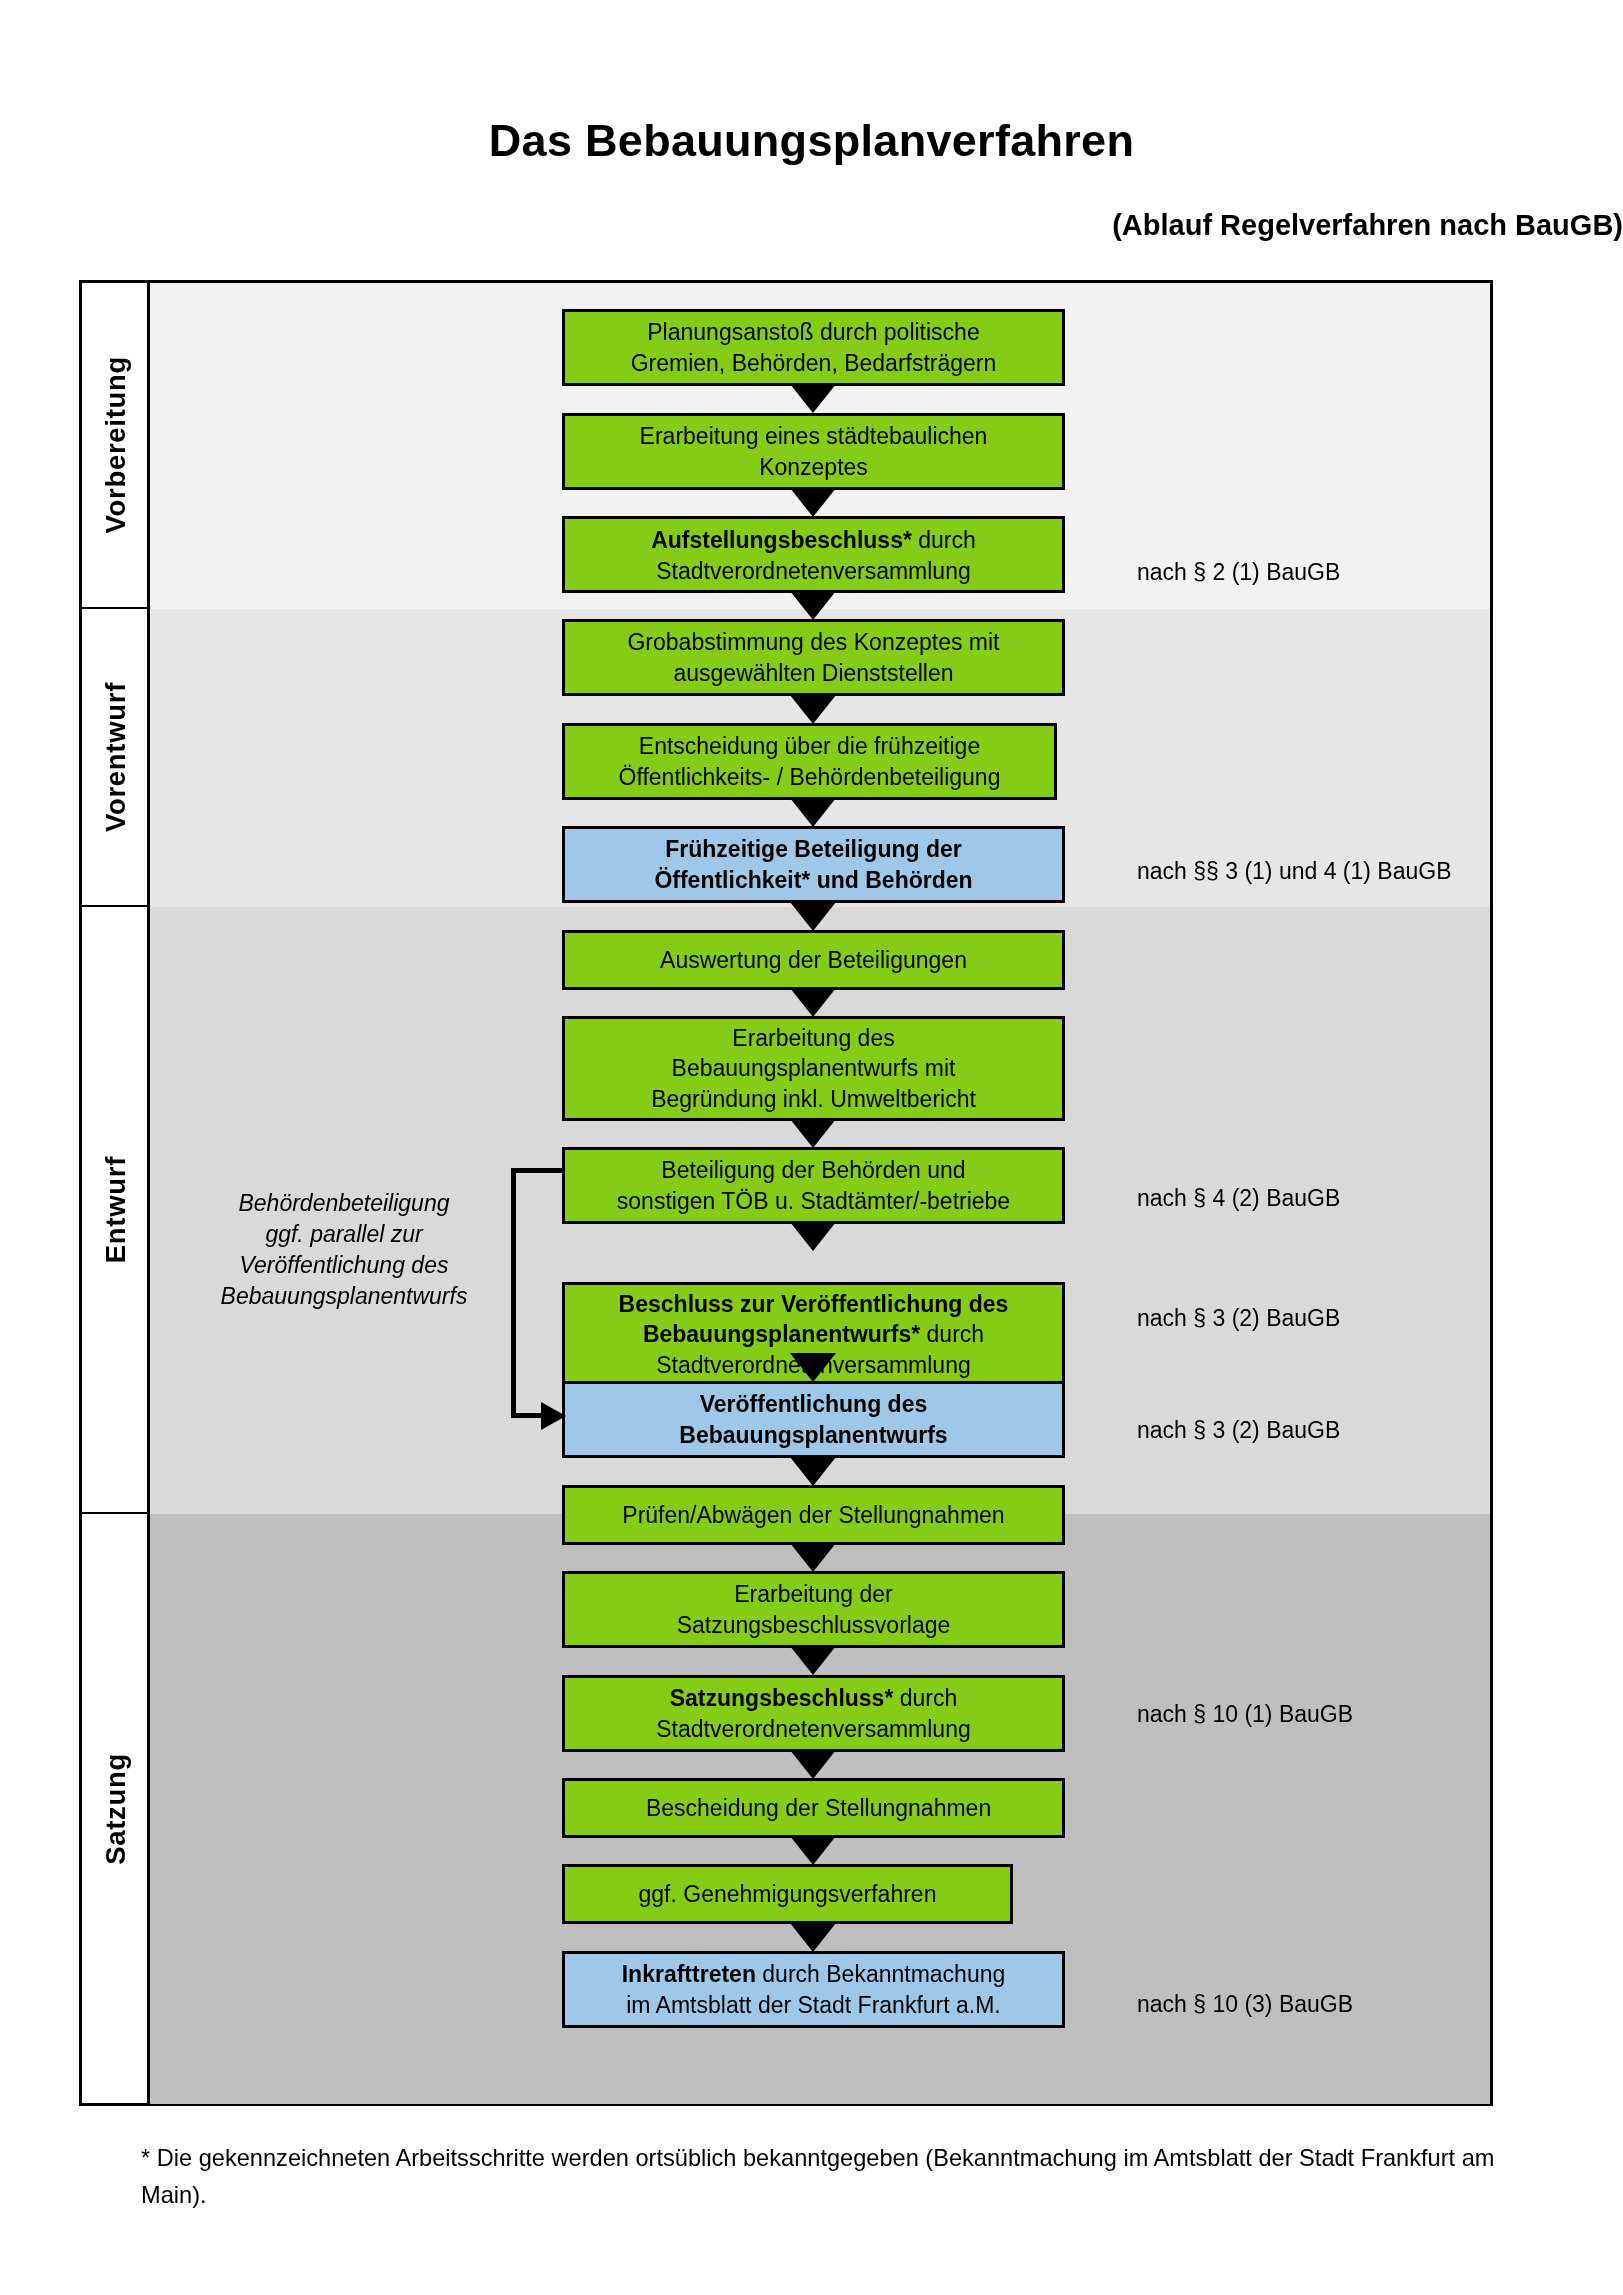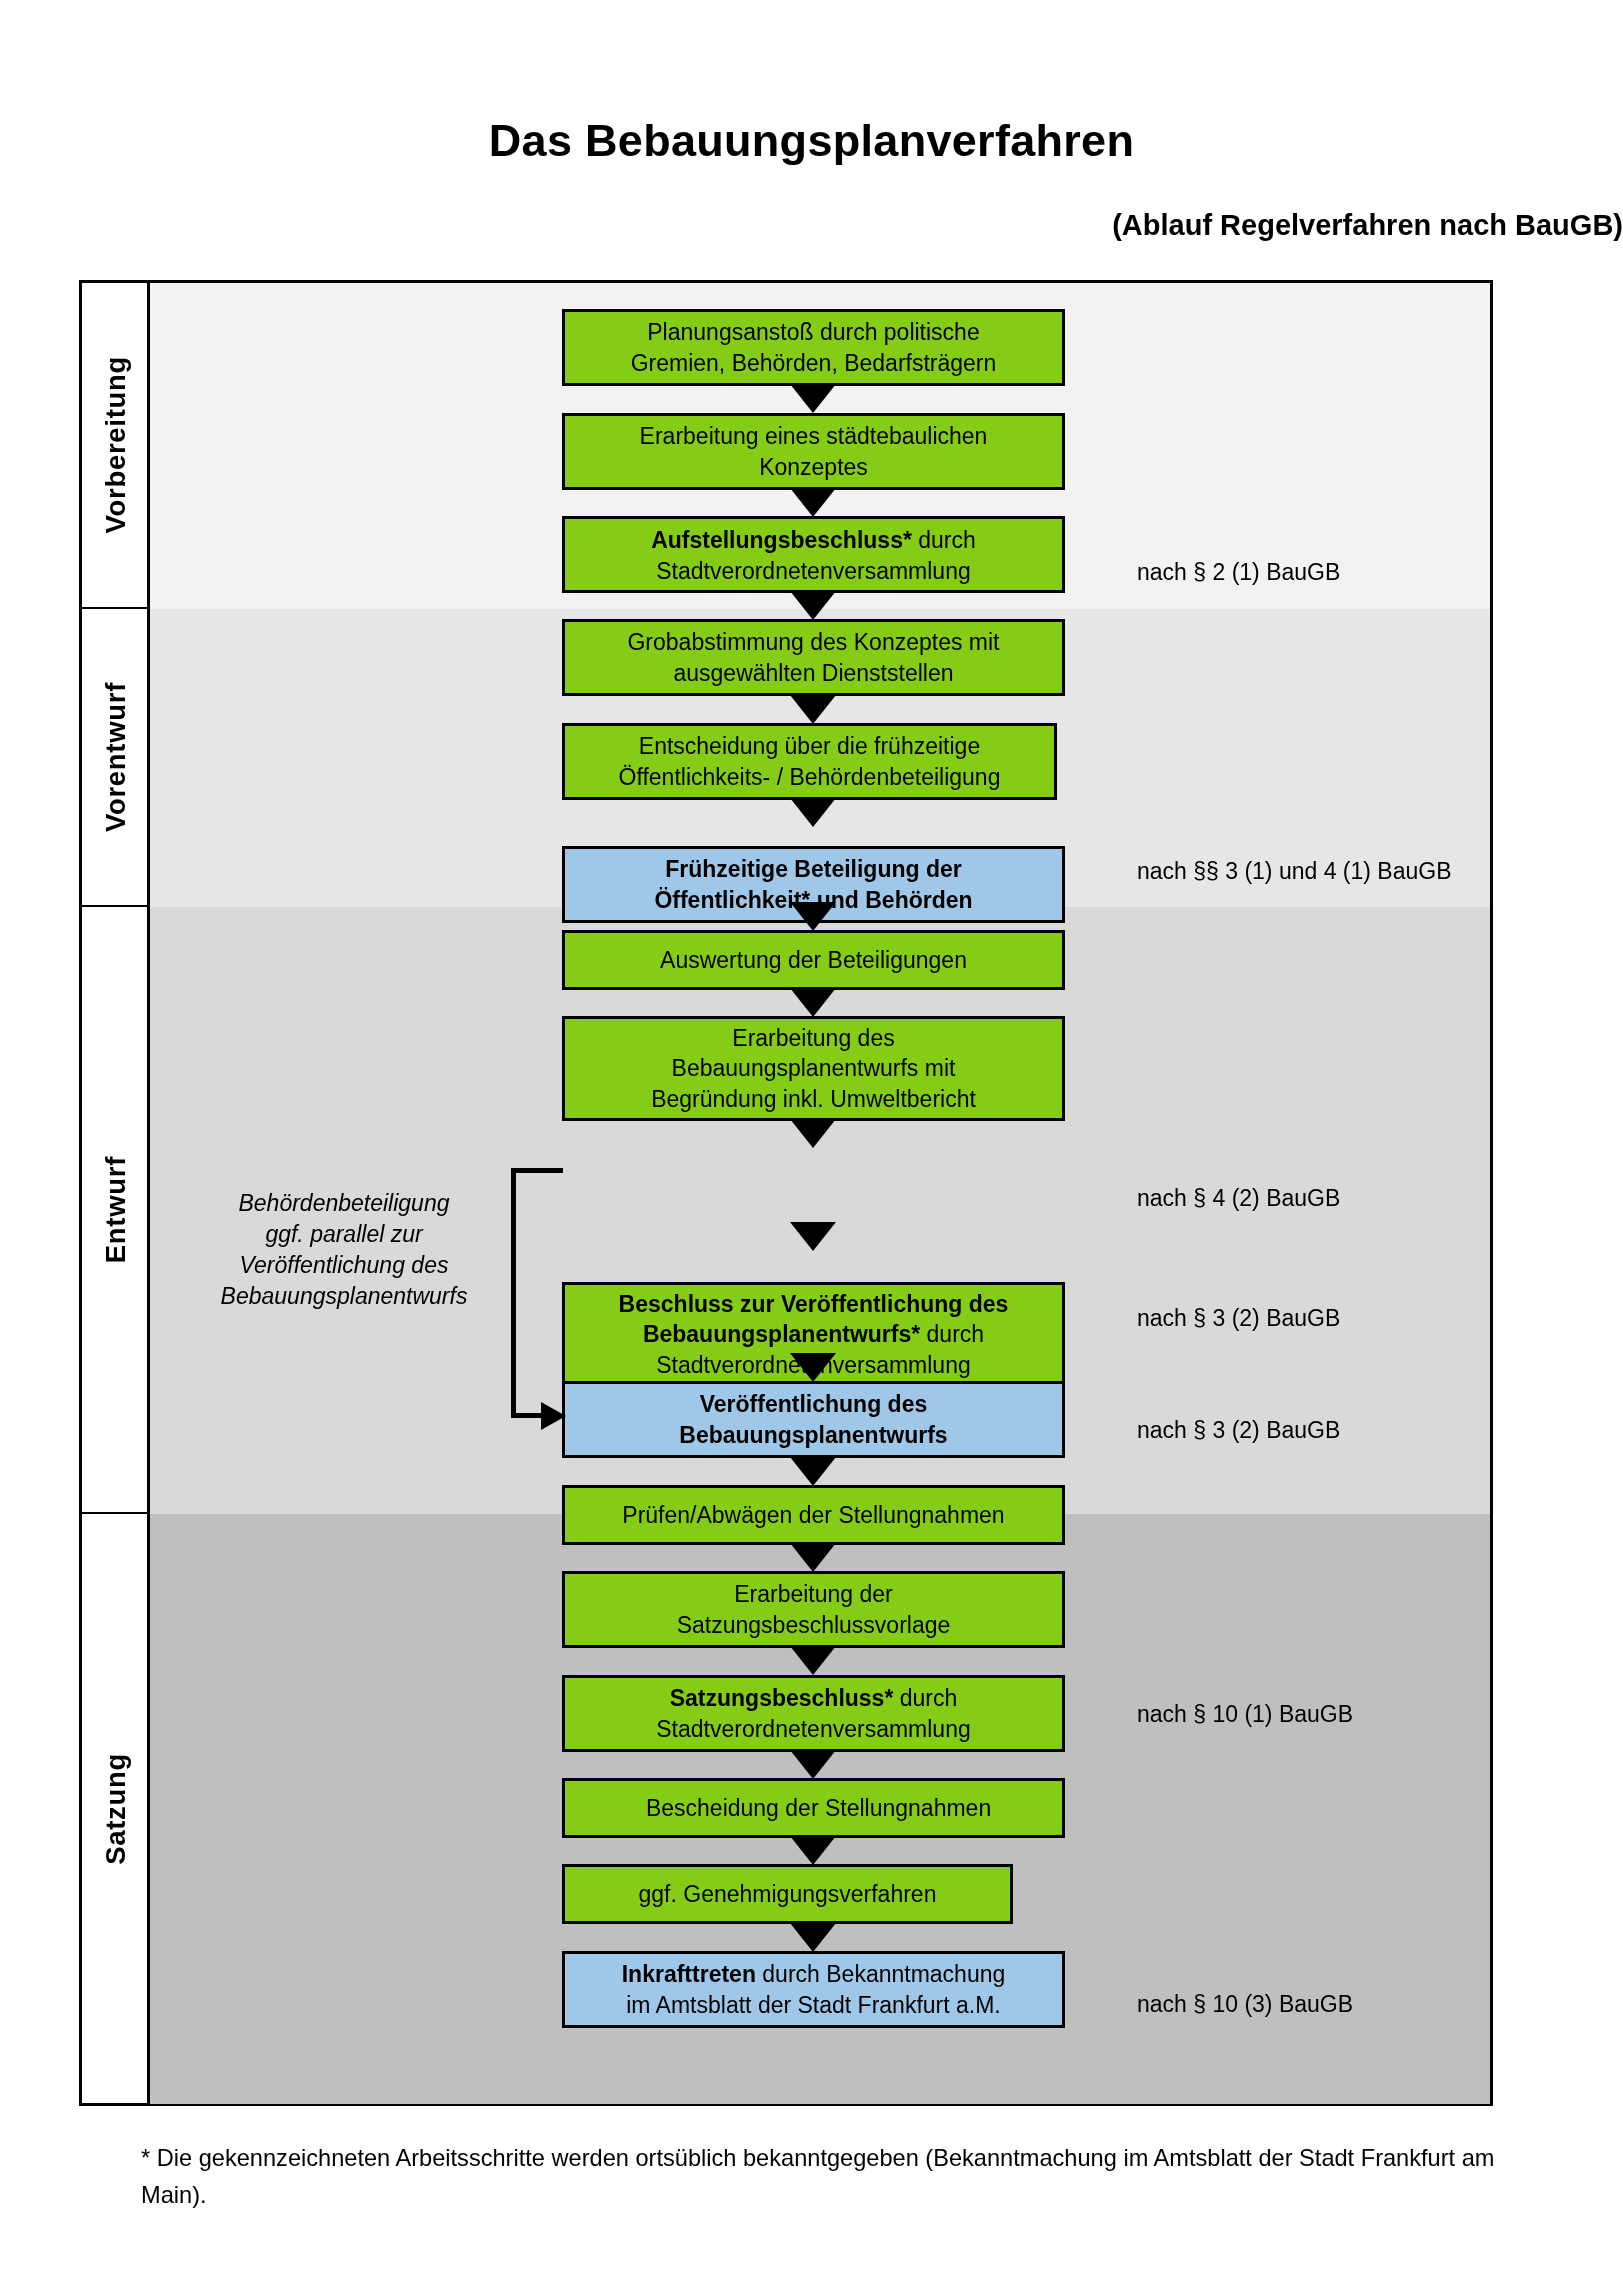--- a/index.html
+++ b/index.html
@@ -179,21 +179,21 @@
     <div class="arrow" style="left:708px;top:412px;"></div>
 
     <div class="node" style="left:480px;top:440px;width:495px;height:77px;">
       <div class="txt">
           <div>Entscheidung über die frühzeitige</div>
           <div>Öffentlichkeits- / Behördenbeteiligung</div>
         </div>
     </div>
     <div class="arrow" style="left:708px;top:515px;"></div>
 
-    <div class="node blue" style="left:480px;top:543px;width:503px;height:77px;margin-top:20px;">
+    <div class="node blue" style="left:480px;top:543px;width:503px;height:77px;">
       <div class="txt">
           <div><b>Frühzeitige Beteiligung der</b></div>
           <div><b>Öffentlichkeit* und Behörden</b></div>
         </div>
     </div>
     <div class="arrow" style="left:708px;top:619px;"></div>
 
     <div class="node" style="left:480px;top:647px;width:503px;height:60px;">
       <div class="txt">
           <div>Auswertung der Beteiligungen</div>
@@ -203,20 +203,26 @@
 
     <div class="node" style="left:480px;top:733px;width:503px;height:105px;">
       <div class="txt">
           <div>Erarbeitung des</div>
           <div>Bebauungsplanentwurfs mit</div>
           <div>Begründung inkl. Umweltbericht</div>
         </div>
     </div>
     <div class="arrow" style="left:708px;top:836px;"></div>
 
+    <div class="node" style="left:480px;top:864px;width:503px;height:77px;">
+      <div class="txt">
+          <div>Beteiligung der Behörden und</div>
+          <div>sonstigen TÖB u. Stadtämter/-betriebe</div>
+        </div>
+    </div>
     <div class="arrow" style="left:708px;top:939px;"></div>
 
     <div class="node" style="left:480px;top:967px;width:503px;height:105px;margin-top:32px;">
       <div class="txt">
           <div><b>Beschluss zur Veröffentlichung des</b></div>
           <div><b>Bebauungsplanentwurfs*</b> durch</div>
           <div>Stadtverordnetenversammlung</div>
         </div>
     </div>
     <div class="arrow" style="left:708px;top:1070px;"></div>

